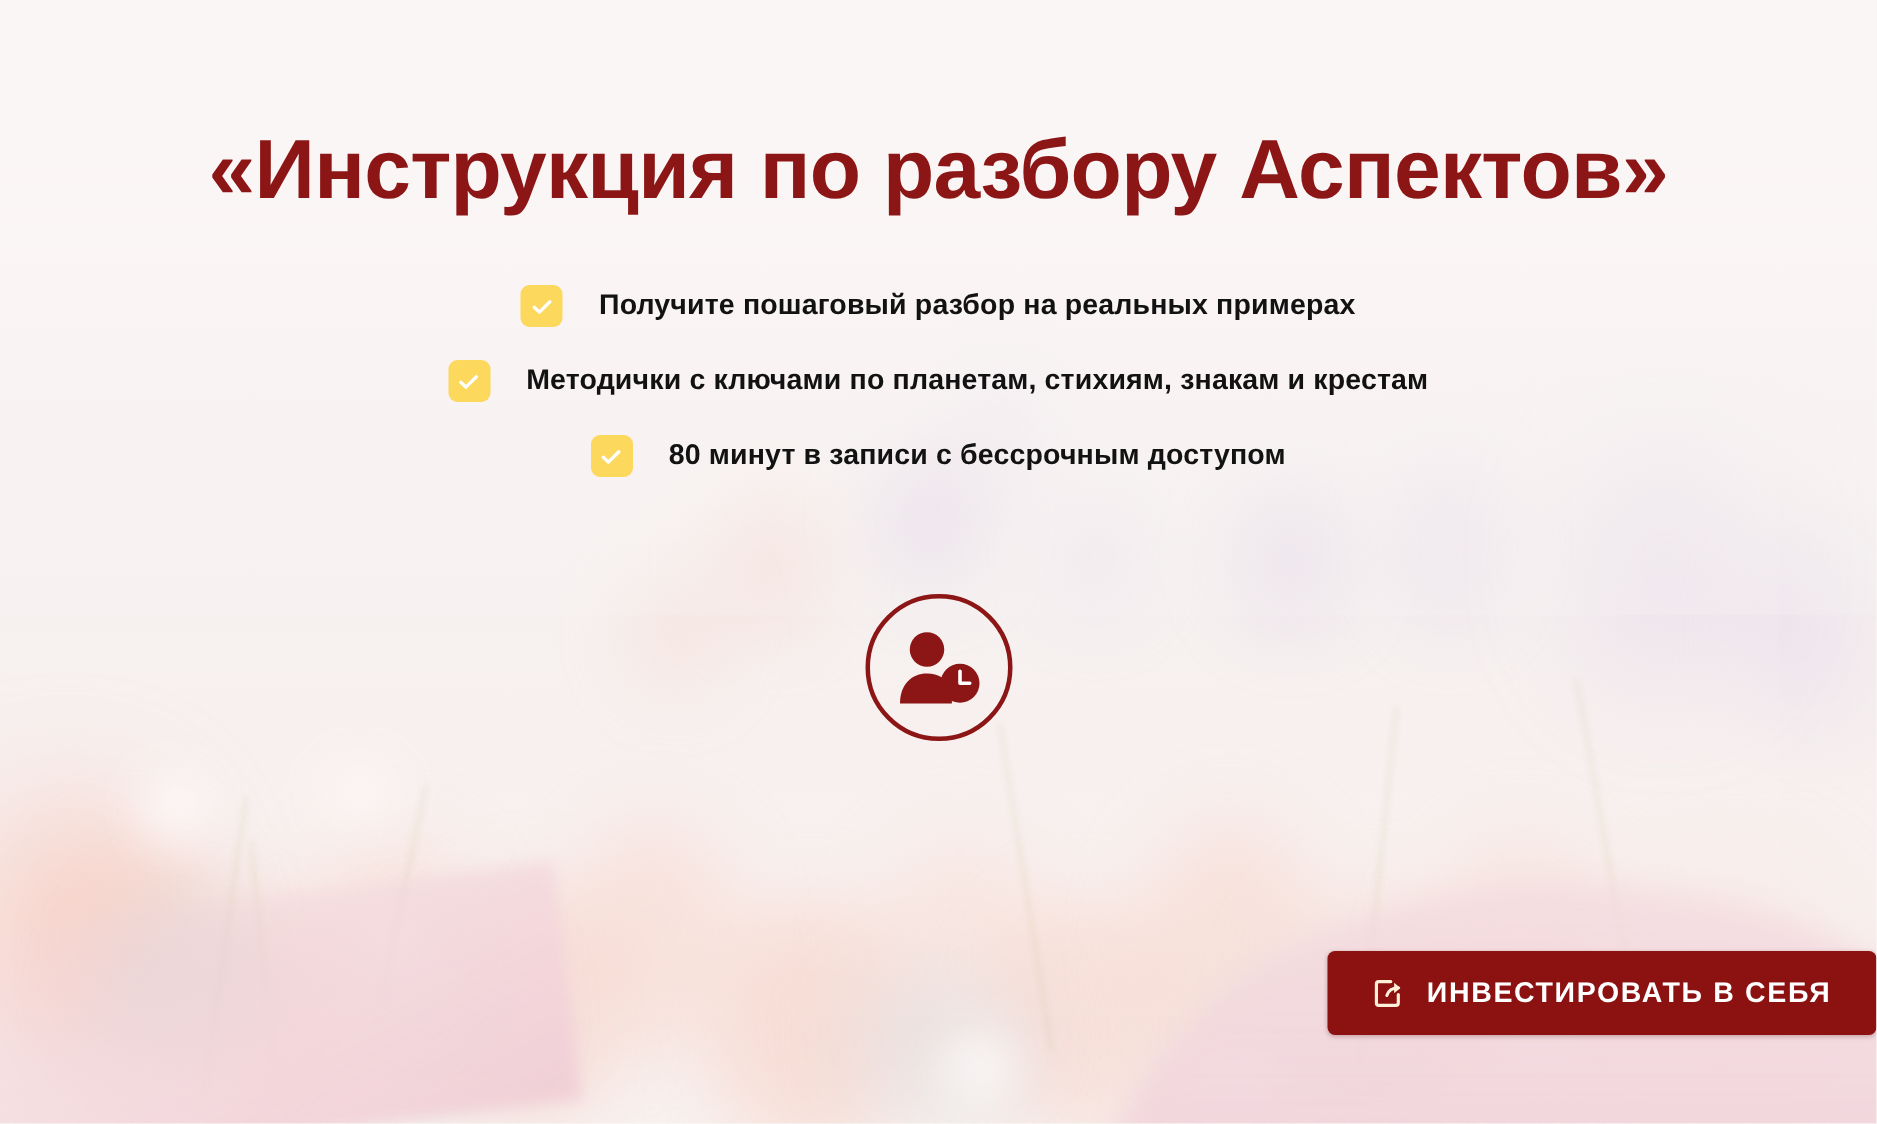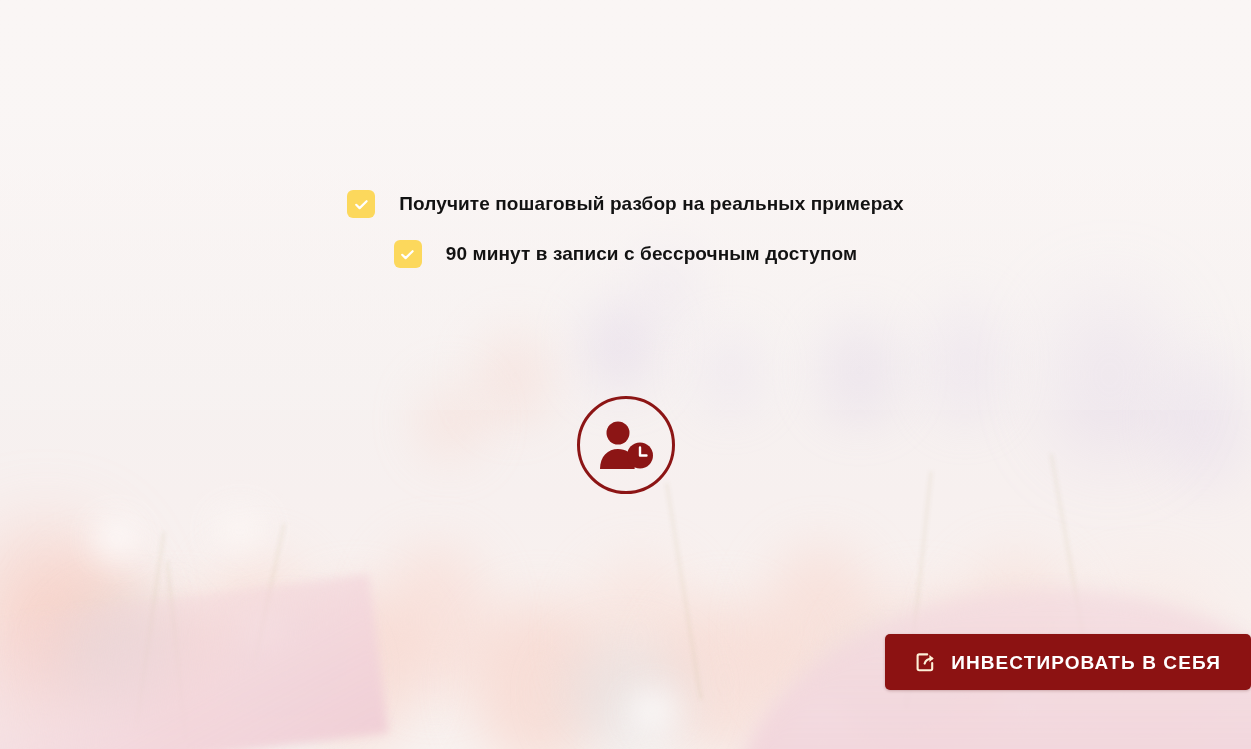--- a/index.html
+++ b/index.html
@@ -261,40 +261,49 @@
     <div class="stem" style="left:1090px;top:450px;width:2px;height:230px;transform:rotate(-10deg);"></div>
 
     <div class="bg-wedge-left"></div>
     <div class="bg-wedge-right"></div>
     <div class="bg-haze-mid"></div>
     <div class="bg-haze-top"></div>
   </div>
 
   <div class="content">
 
+    <h1 class="title">«Инструкция по разбору Аспектов»</h1>
 
     <div class="benefits">
 
       <div class="benefit-row">
         <span class="check-box">
           <svg width="17" height="17" viewBox="0 0 17 17" aria-hidden="true">
             <path d="M3.2 8.8 L6.6 12.1 L13.6 5.2" fill="none" stroke="#ffffff" stroke-width="2.2" stroke-linecap="round" stroke-linejoin="round"></path>
           </svg>
         </span>
         <span class="benefit-text">Получите пошаговый разбор на реальных примерах</span>
       </div>
 
-
       <div class="benefit-row">
         <span class="check-box">
           <svg width="17" height="17" viewBox="0 0 17 17" aria-hidden="true">
             <path d="M3.2 8.8 L6.6 12.1 L13.6 5.2" fill="none" stroke="#ffffff" stroke-width="2.2" stroke-linecap="round" stroke-linejoin="round"></path>
           </svg>
         </span>
-        <span class="benefit-text">90 минут в записи с бессрочным доступом</span>
+        <span class="benefit-text">Методички с ключами по планетам, стихиям, знакам и крестам</span>
+      </div>
+
+      <div class="benefit-row">
+        <span class="check-box">
+          <svg width="17" height="17" viewBox="0 0 17 17" aria-hidden="true">
+            <path d="M3.2 8.8 L6.6 12.1 L13.6 5.2" fill="none" stroke="#ffffff" stroke-width="2.2" stroke-linecap="round" stroke-linejoin="round"></path>
+          </svg>
+        </span>
+        <span class="benefit-text">80 минут в записи с бессрочным доступом</span>
       </div>
 
     </div>
 
     <div class="circle-badge">
       <svg width="58" height="52" viewBox="0 0 58 52" aria-hidden="true">
 
         <circle cx="21" cy="14" r="11.5" fill="#8c1515"></circle>
 
         <path d="M3 50 C3 37 11 30 21 30 C28.5 30 34.5 33.8 37.6 40 L37.6 50 Z" fill="#8c1515"></path>

